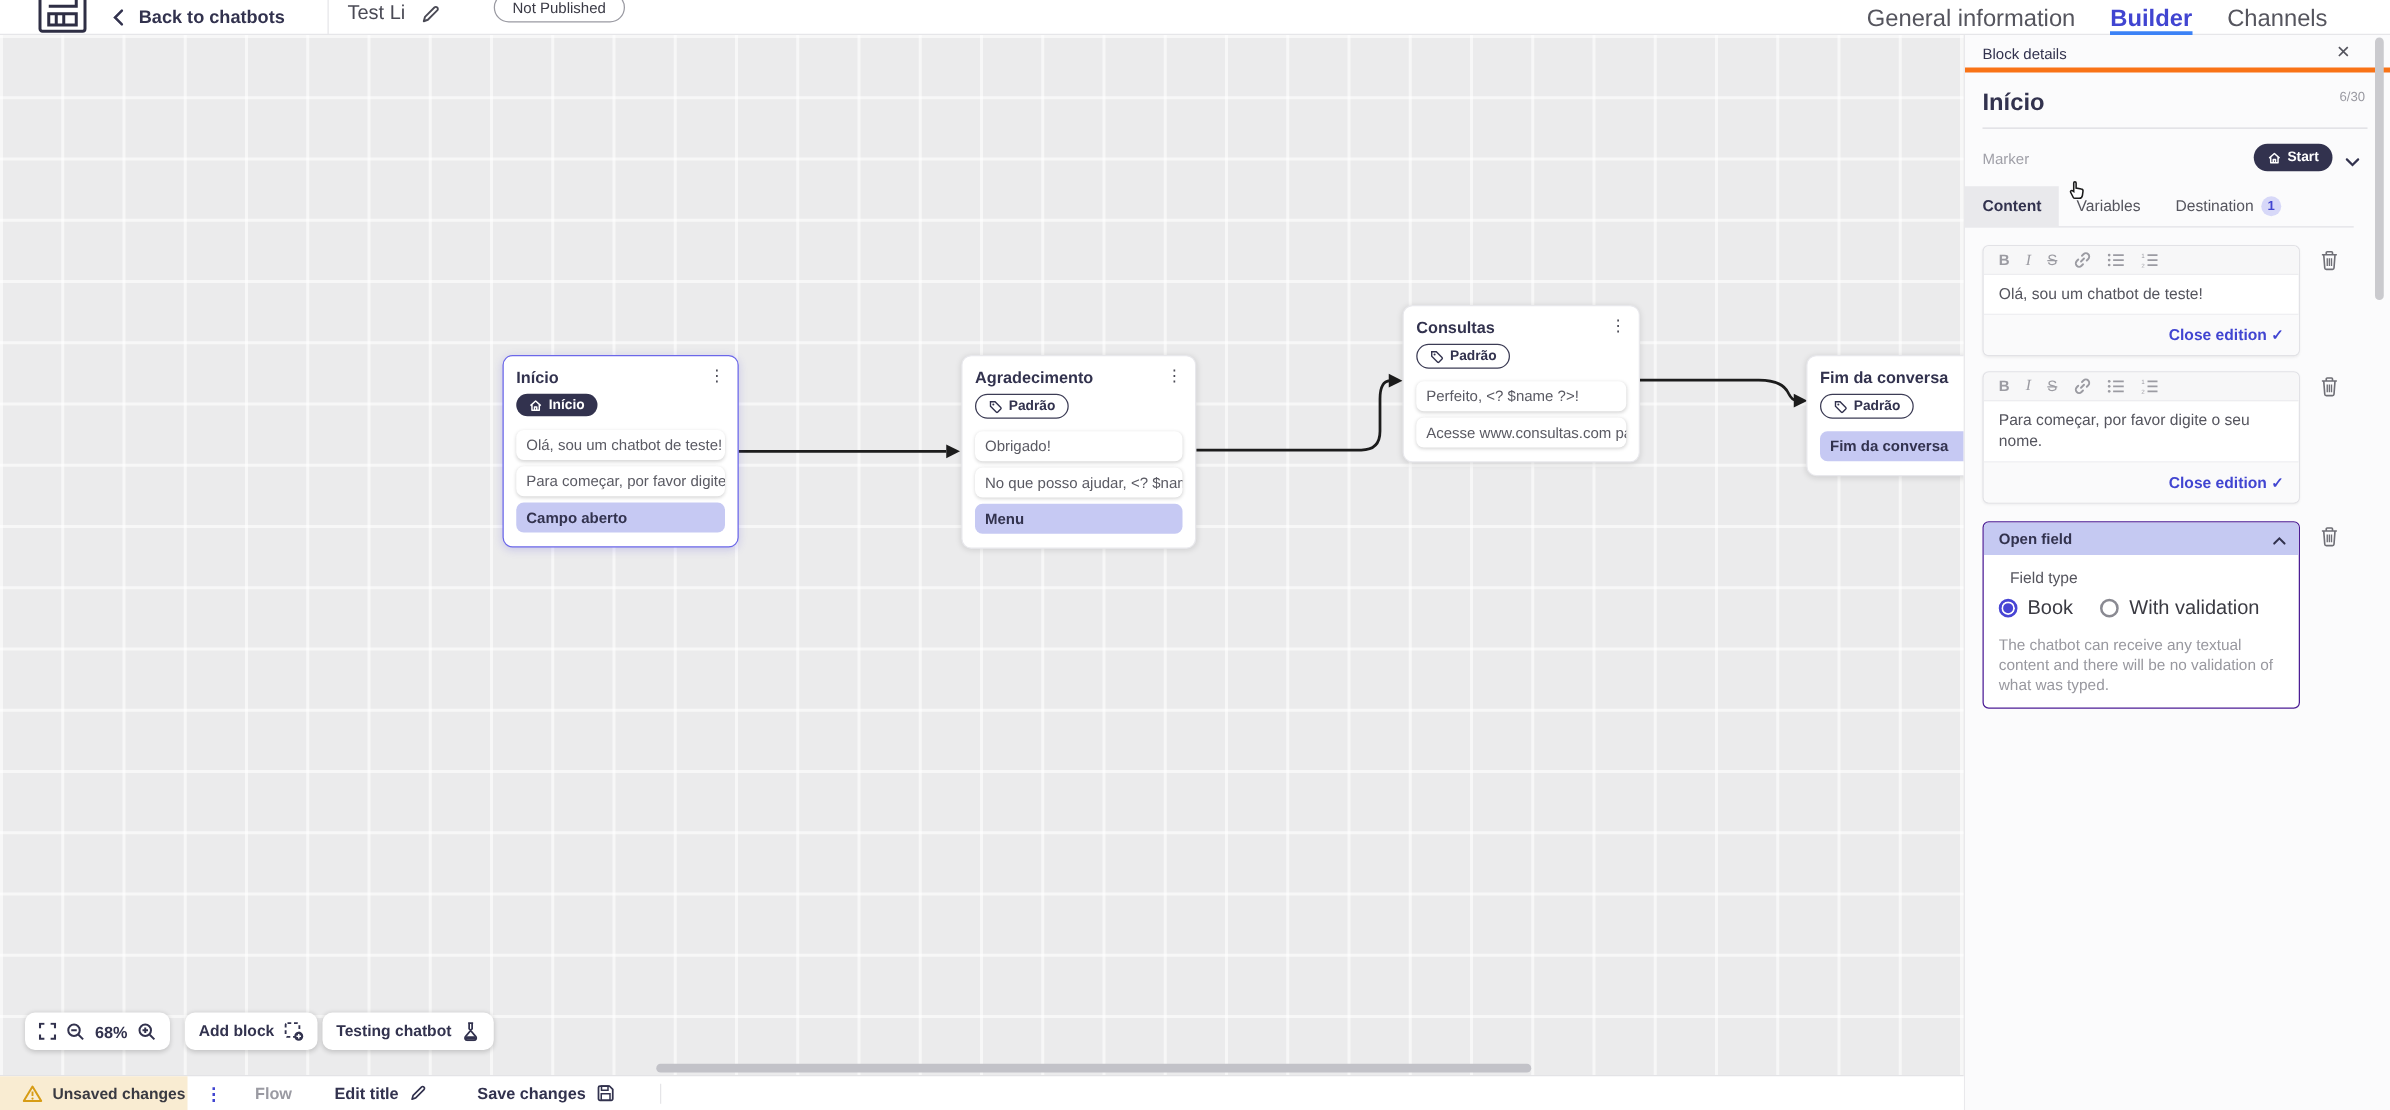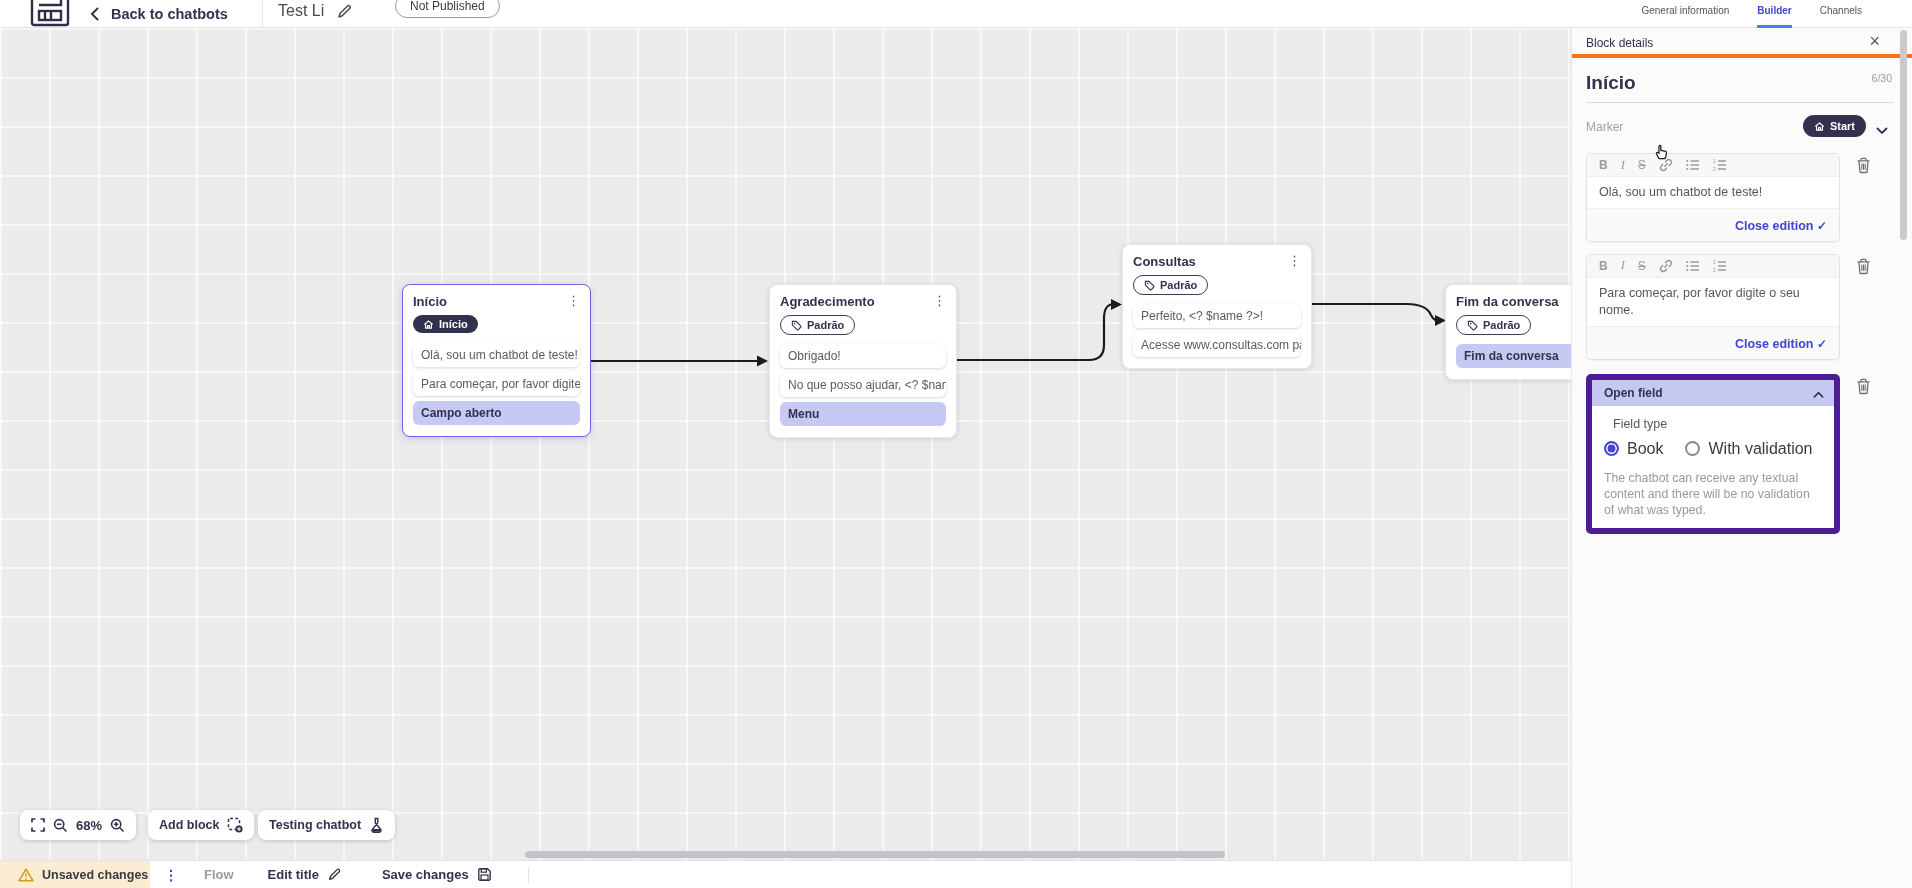--- a/index.html
+++ b/index.html
@@ -13,21 +13,21 @@
   .logo { position:absolute; left:28px; top:-5px; }
   .back { position:absolute; left:90px; top:0; height:28px; display:flex; align-items:center; gap:12px;
           cursor:pointer; }
   .back-label { font-size:14.5px; font-weight:bold; color:#32324e; }
   .tb-divider { position:absolute; left:262px; top:0; width:1px; height:28px; background:#e6e6e9; }
   .bot-title { position:absolute; left:278px; top:2px; font-size:16px; color:#4a4a55; }
   .pencil-btn { position:absolute; left:336px; top:3px; cursor:pointer; }
   .status-pill { position:absolute; left:395px; top:-6px; height:24px; padding:4px 14px 0;
                  border:1px solid #9a9aa2; border-radius:13px; font-size:12px; color:#3a3a45; }
   .tb-tabs { position:absolute; right:50px; top:0; height:28px; display:flex; align-items:flex-start; gap:28px; }
-  .tb-tab { font-size:10px; color:#55555e; padding-top:5px; height:28px; cursor:pointer; }
+  .tb-tab { font-size:19px; color:#55555e; padding-top:5px; height:28px; cursor:pointer; }
   .tb-tab.active { color:#4145d1; font-weight:bold; border-bottom:3px solid #3b82f6; }
 
   
   .canvas { position:absolute; left:0; top:28px; width:1571px; height:832px; overflow:hidden;
             background-color:#ebebec;
             background-image:linear-gradient(rgba(255,255,255,.6) 2px, transparent 2px),
                              linear-gradient(90deg, rgba(255,255,255,.6) 2px, transparent 2px);
             background-size:49px 49px; }
   .wires { position:absolute; left:0; top:0; pointer-events:none; }
 
@@ -89,21 +89,21 @@
                 display:flex; align-items:center; gap:13px; padding:0 12px; color:#9b9ba2; }
   .ed-b { font-weight:bold; font-size:12px; cursor:pointer; }
   .ed-i { font-style:italic; font-family:"Liberation Serif", serif; font-size:12.5px; cursor:pointer; }
   .ed-s { text-decoration:line-through; font-size:12px; cursor:pointer; }
   .ed-ic { cursor:pointer; display:flex; }
   .ed-body { padding:7px 12px; font-size:12.5px; color:#55555e; line-height:1.35; min-height:27px; }
   .ed-footer { background:#fafafb; border-top:1px solid #efeff2; padding:7px 12px; text-align:right; }
   .ed-close { font-size:12.5px; font-weight:bold; color:#4145d1; cursor:pointer; }
   .ed-check { color:#4145d1; font-size:12px; }
 
-  .openfield { width:254px; border:6px solid #4c1d95; border-radius:5px; background:#fff; overflow:hidden; }
+  .openfield { width:254px; border:1px solid #4c1d95; border-radius:5px; background:#fff; overflow:hidden; }
   .of-head { position:relative; height:26px; background:#c5c9f2; display:flex; align-items:center;
              padding:0 12px; font-size:12px; font-weight:bold; color:#32324e; cursor:pointer; }
   .of-chevron { position:absolute; right:10px; top:8px; }
   .of-body { padding:11px 12px 10px; }
   .of-label { font-size:12.5px; color:#55555e; margin-left:9px; }
   .of-radios { display:flex; align-items:center; gap:22px; margin-top:9px; }
   .radio-opt { display:flex; align-items:center; gap:8px; cursor:pointer; }
   .radio { width:15px; height:15px; border-radius:50%; flex:none; }
   .radio.sel { border:2px solid #4845d4; background:#4845d4; box-shadow:inset 0 0 0 1.5px #fff; }
   .radio.unsel { border:2px solid #8a8a92; background:#fff; }
@@ -316,20 +316,33 @@
           </svg>
         <span>Start</span>
       </span>
       <span class="marker-chevron">
         <svg width="12" height="8" viewBox="0 0 12 8">
             <polyline points="1.5,1.5 6,6 10.5,1.5" fill="none" stroke="#32324e" stroke-width="1.8" stroke-linecap="round"></polyline>
           </svg>
       </span>
     </div>
 
+    <div class="pn-tabs">
+      <span class="pn-tab active">
+          <span>Content</span>
+        </span>
+      <span class="pn-tab">
+          <span>Variables</span>
+        </span>
+      <span class="pn-tab">
+        <span>Destination</span>
+        <span class="badge">1</span>
+      </span>
+      <span class="pn-tabs-dots">⋮</span>
+    </div>
 
     <div class="pn-body">
 
       <div class="pn-row" style="margin-top:14px;">
         <div class="editor">
           <div class="ed-toolbar">
             <span class="ed-b">B</span>
             <span class="ed-i">I</span>
             <span class="ed-s">S</span>
             <span class="ed-ic">

